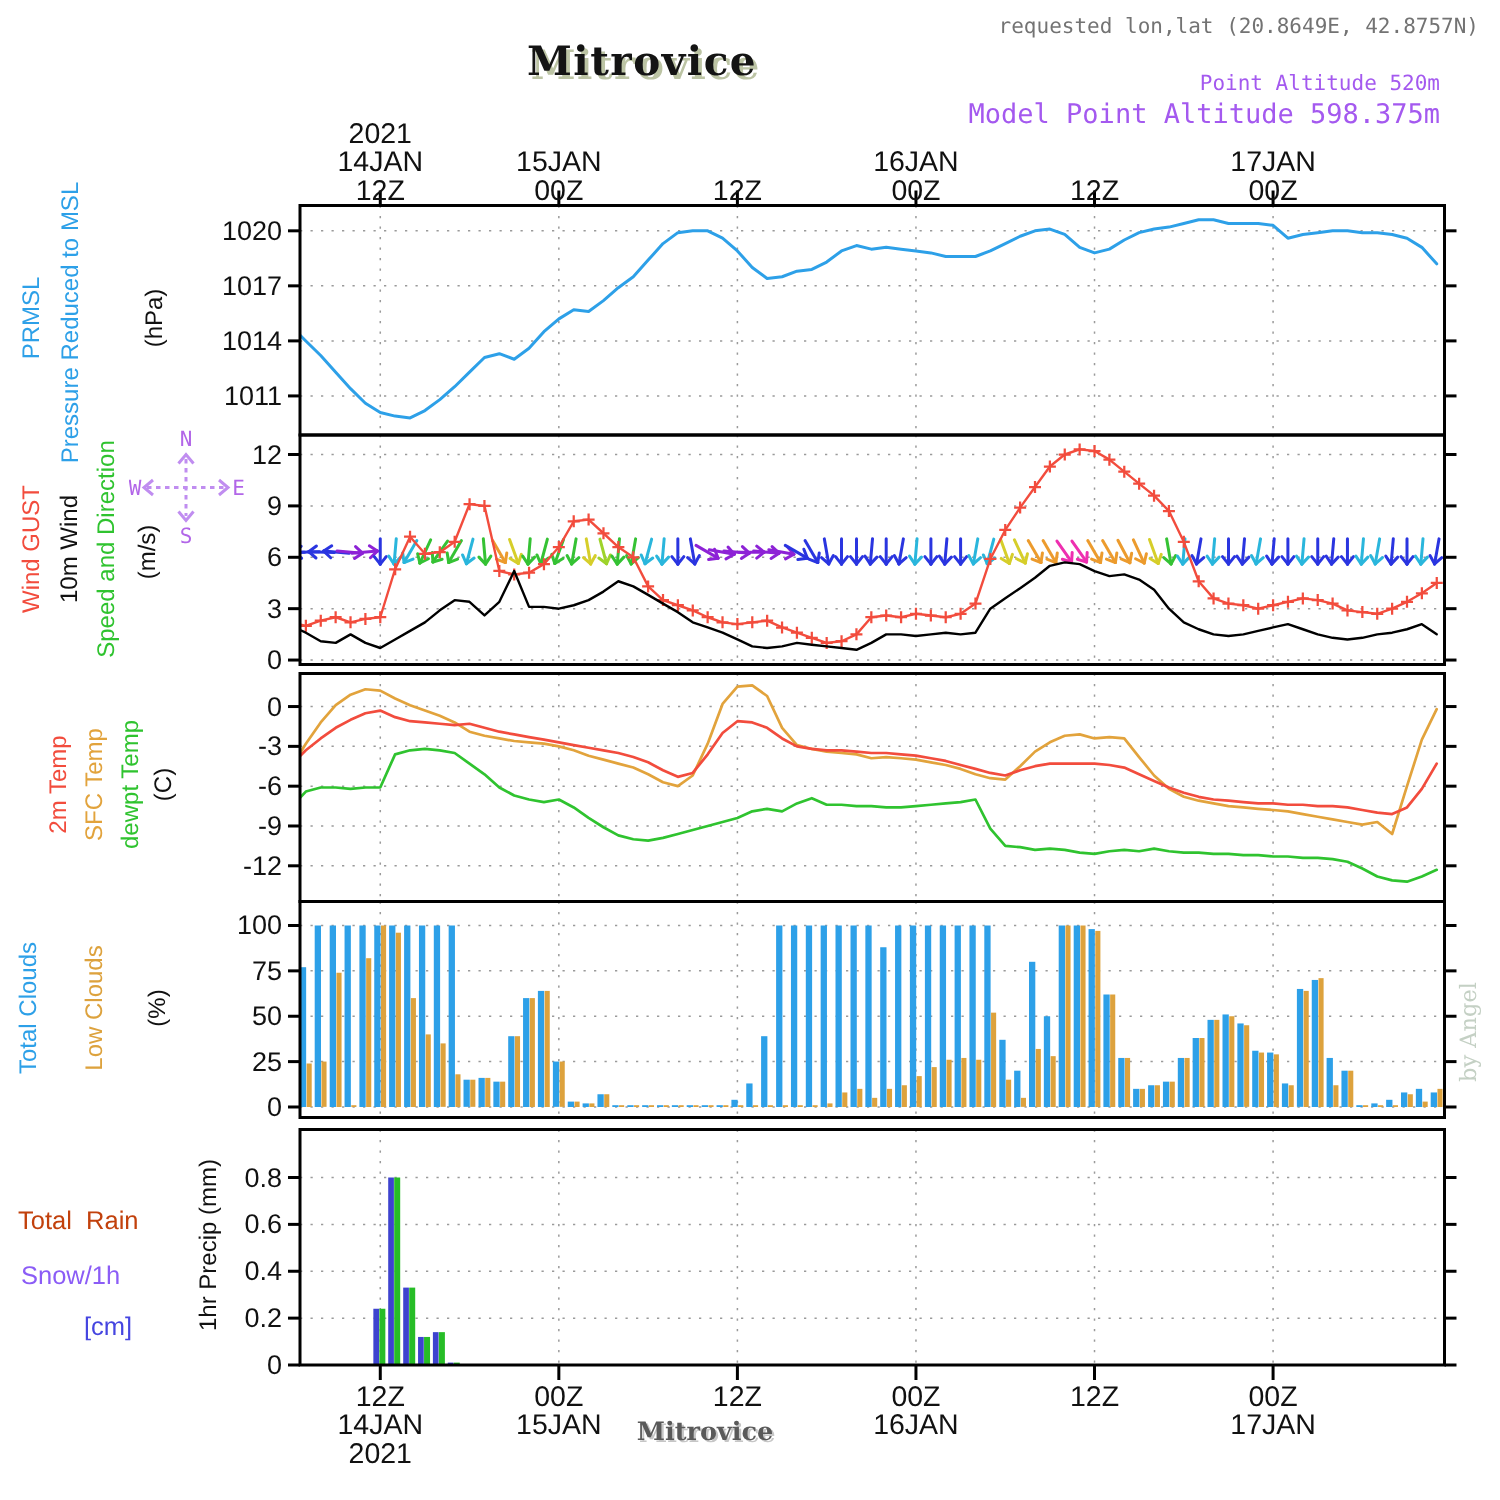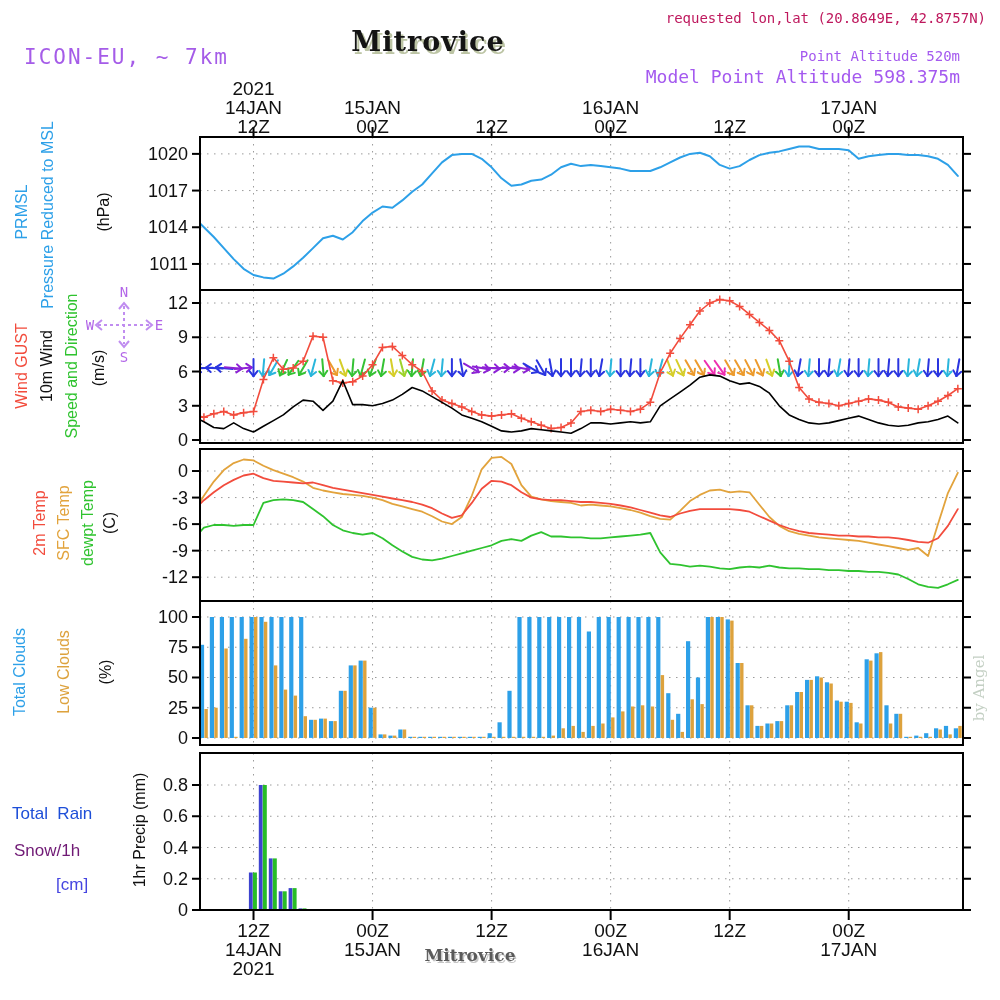--- a/index.html
+++ b/index.html
@@ -792,24 +792,23 @@
         <line x1="848.72" y1="127" x2="848.72" y2="137" stroke="#000" stroke-width="2"></line>
         <line x1="848.72" y1="910" x2="848.72" y2="920" stroke="#000" stroke-width="2"></line>
         <text x="848.72" y="133" text-anchor="middle" font-size="19" fill="#111111" font-family="Liberation Sans, sans-serif">00Z</text>
         <text x="848.72" y="114" text-anchor="middle" font-size="19" fill="#111111" font-family="Liberation Sans, sans-serif">17JAN</text>
         <text x="848.72" y="937" text-anchor="middle" font-size="19" fill="#111111" font-family="Liberation Sans, sans-serif">00Z</text>
         <text x="848.72" y="956" text-anchor="middle" font-size="19" fill="#111111" font-family="Liberation Sans, sans-serif">17JAN</text>
       </g>
     </svg>
 
   <div class="abs t-station">Mitrovice</div>
-  <div class="abs mono t-req" style="color: #be185d;">requested lon,lat (20.8649E, 42.8757N)</div>
+  <div class="abs mono t-req" style="color: #737373;">requested lon,lat (20.8649E, 42.8757N)</div>
   <div class="abs mono t-palt" style="color: rgb(164, 89, 239);">Point Altitude 520m</div>
   <div class="abs mono t-malt" style="color: rgb(164, 89, 239);">Model Point Altitude 598.375m</div>
-  <div class="abs mono t-model" style="color: rgb(165, 92, 232);">ICON-EU, ~ 7km</div>
 
   <div class="vl" style="left: 22px; top: 212px; color: rgb(45, 160, 232);">PRMSL</div>
   <div class="vl" style="left: 48px; top: 215px; color: rgb(45, 160, 232);">Pressure Reduced to MSL</div>
   <div class="vl" style="left:104px;top:212px">(hPa)</div>
 
   <div class="vl" style="left: 22px; top: 366px; color: rgb(242, 76, 61);">Wind GUST</div>
   <div class="vl" style="left: 47px; top: 366px; color: rgb(17, 17, 17);">10m Wind</div>
   <div class="vl" style="left: 72px; top: 366px; color: rgb(47, 195, 47);">Speed and Direction</div>
   <div class="vl" style="left:99px;top:368px">(m/s)</div>
 
@@ -834,20 +833,20 @@
 
   <div class="vl" style="left: 40px; top: 523px; color: rgb(242, 76, 61);">2m Temp</div>
   <div class="vl" style="left: 64px; top: 523px; color: rgb(226, 163, 60);">SFC Temp</div>
   <div class="vl" style="left: 88px; top: 523px; color: rgb(47, 195, 47);">dewpt Temp</div>
   <div class="vl" style="left:110px;top:523px">(C)</div>
 
   <div class="vl" style="left: 20px; top: 672px; color: rgb(45, 160, 232);">Total Clouds</div>
   <div class="vl" style="left: 64px; top: 672px; color: rgb(221, 162, 61);">Low Clouds</div>
   <div class="vl" style="left:106px;top:672px">(%)</div>
 
-  <div class="hl" style="left: 12px; top: 804px; color: #1d4ed8;">Total  Rain</div>
-  <div class="hl" style="left: 14px; top: 841px; color: #701a75;">Snow/1h</div>
+  <div class="hl" style="left: 12px; top: 804px; color: #c2410c;">Total  Rain</div>
+  <div class="hl" style="left: 14px; top: 841px; color: #8b5cf6;">Snow/1h</div>
   <div class="hl" style="left: 56px; top: 875px; color: rgb(69, 69, 224);">[cm]</div>
   <div class="vl" style="left:140px;top:830px">1hr Precip (mm)</div>
 
   <div class="abs t-credit">by Angel</div>
   <div class="abs t-footer">Mitrovice</div>
 </div>
 
 </body></html>

